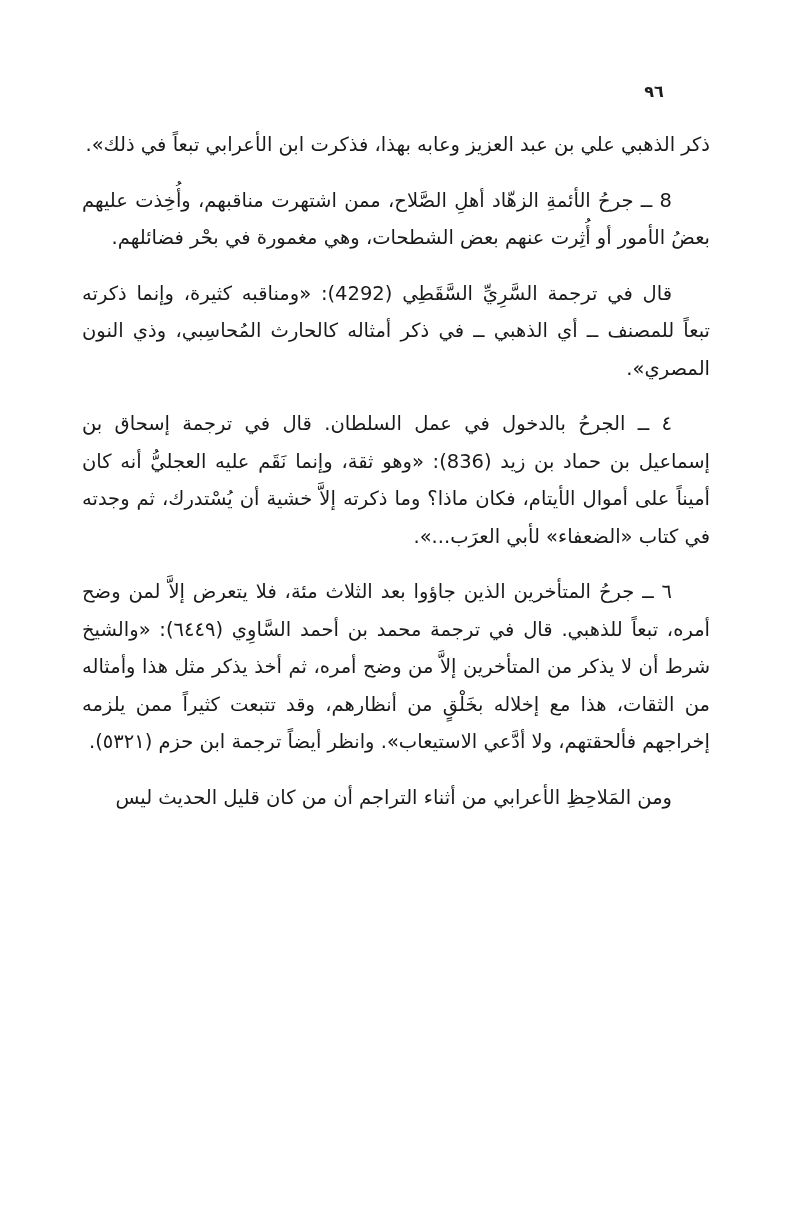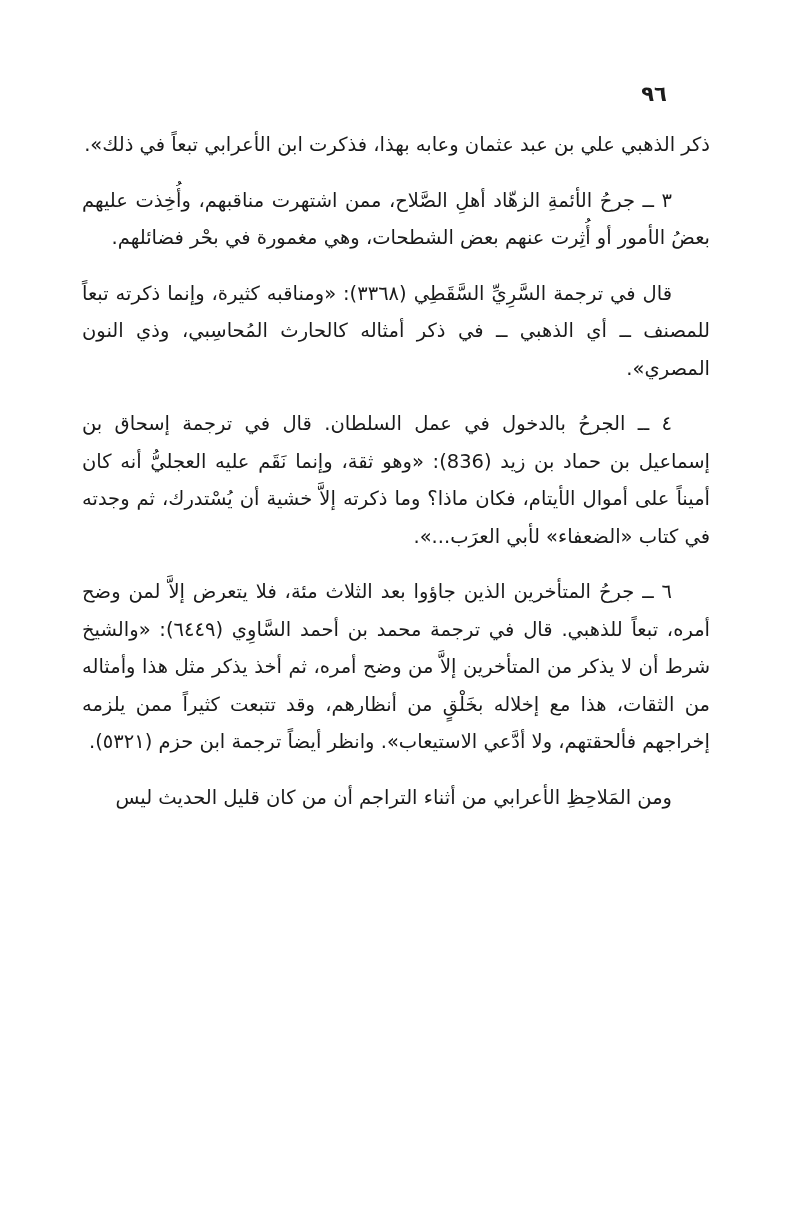--- a/index.html
+++ b/index.html
@@ -18,21 +18,21 @@
     position: absolute;
     inset: 0;
     background: #ffffff;
   }
   .page-number {
     position: absolute;
     top: 82px;
     left: 628px;
     width: 52px;
     text-align: center;
-    font-size: 21px;
+    font-size: 16px;
     font-weight: bold;
     color: #1c1c1c;
     direction: rtl;
   }
   .text-block {
     position: absolute;
     top: 126px;
     right: 77px;
     width: 628px;
     direction: rtl;
@@ -52,25 +52,25 @@
   }
 </style>
 </head>
 <body>
 
 <div class="page">
 
   <div class="page-number">٩٦</div>
 
   <div class="text-block">
-    <p>ذكر الذهبي علي بن عبد عثمان وعابه بهذا، فذكرت ابن الأعرابي تبعاً في ذلك».</p>
+    <p>ذكر الذهبي علي بن عبد العزيز وعابه بهذا، فذكرت ابن الأعرابي تبعاً في ذلك».</p>
 
-    <p class="indent">٣ ــ جرحُ الأئمةِ الزهّاد أهلِ الصَّلاح، ممن اشتهرت مناقبهم، وأُخِذت عليهم بعضُ الأمور أو أُثِرت عنهم بعض الشطحات، وهي مغمورة في بحْر فضائلهم.</p>
+    <p class="indent">8 ــ جرحُ الأئمةِ الزهّاد أهلِ الصَّلاح، ممن اشتهرت مناقبهم، وأُخِذت عليهم بعضُ الأمور أو أُثِرت عنهم بعض الشطحات، وهي مغمورة في بحْر فضائلهم.</p>
 
-    <p class="indent">قال في ترجمة السَّرِيِّ السَّقَطِي (٣٣٦٨): «ومناقبه كثيرة، وإنما ذكرته تبعاً للمصنف ــ أي الذهبي ــ في ذكر أمثاله كالحارث المُحاسِبي، وذي النون المصري».</p>
+    <p class="indent">قال في ترجمة السَّرِيِّ السَّقَطِي (4292): «ومناقبه كثيرة، وإنما ذكرته تبعاً للمصنف ــ أي الذهبي ــ في ذكر أمثاله كالحارث المُحاسِبي، وذي النون المصري».</p>
 
     <p class="indent">٤ ــ الجرحُ بالدخول في عمل السلطان. قال في ترجمة إسحاق بن إسماعيل بن حماد بن زيد (836): «وهو ثقة، وإنما نَقَم عليه العجليُّ أنه كان أميناً على أموال الأيتام، فكان ماذا؟ وما ذكرته إلاَّ خشية أن يُسْتدرك، ثم وجدته في كتاب «الضعفاء» لأبي العرَب...».</p>
 
 
     <p class="indent">٦ ــ جرحُ المتأخرين الذين جاؤوا بعد الثلاث مئة، فلا يتعرض إلاَّ لمن وضح أمره، تبعاً للذهبي. قال في ترجمة محمد بن أحمد السَّاوِي (٦٤٤٩): «والشيخ شرط أن لا يذكر من المتأخرين إلاَّ من وضح أمره، ثم أخذ يذكر مثل هذا وأمثاله من الثقات، هذا مع إخلاله بخَلْقٍ من أنظارهم، وقد تتبعت كثيراً ممن يلزمه إخراجهم فألحقتهم، ولا أدَّعي الاستيعاب». وانظر أيضاً ترجمة ابن حزم (٥٣٢١).</p>
 
     <p class="indent">ومن المَلاحِظِ الأعرابي من أثناء التراجم أن من كان قليل الحديث ليس</p>
   </div>
 
 </div>

